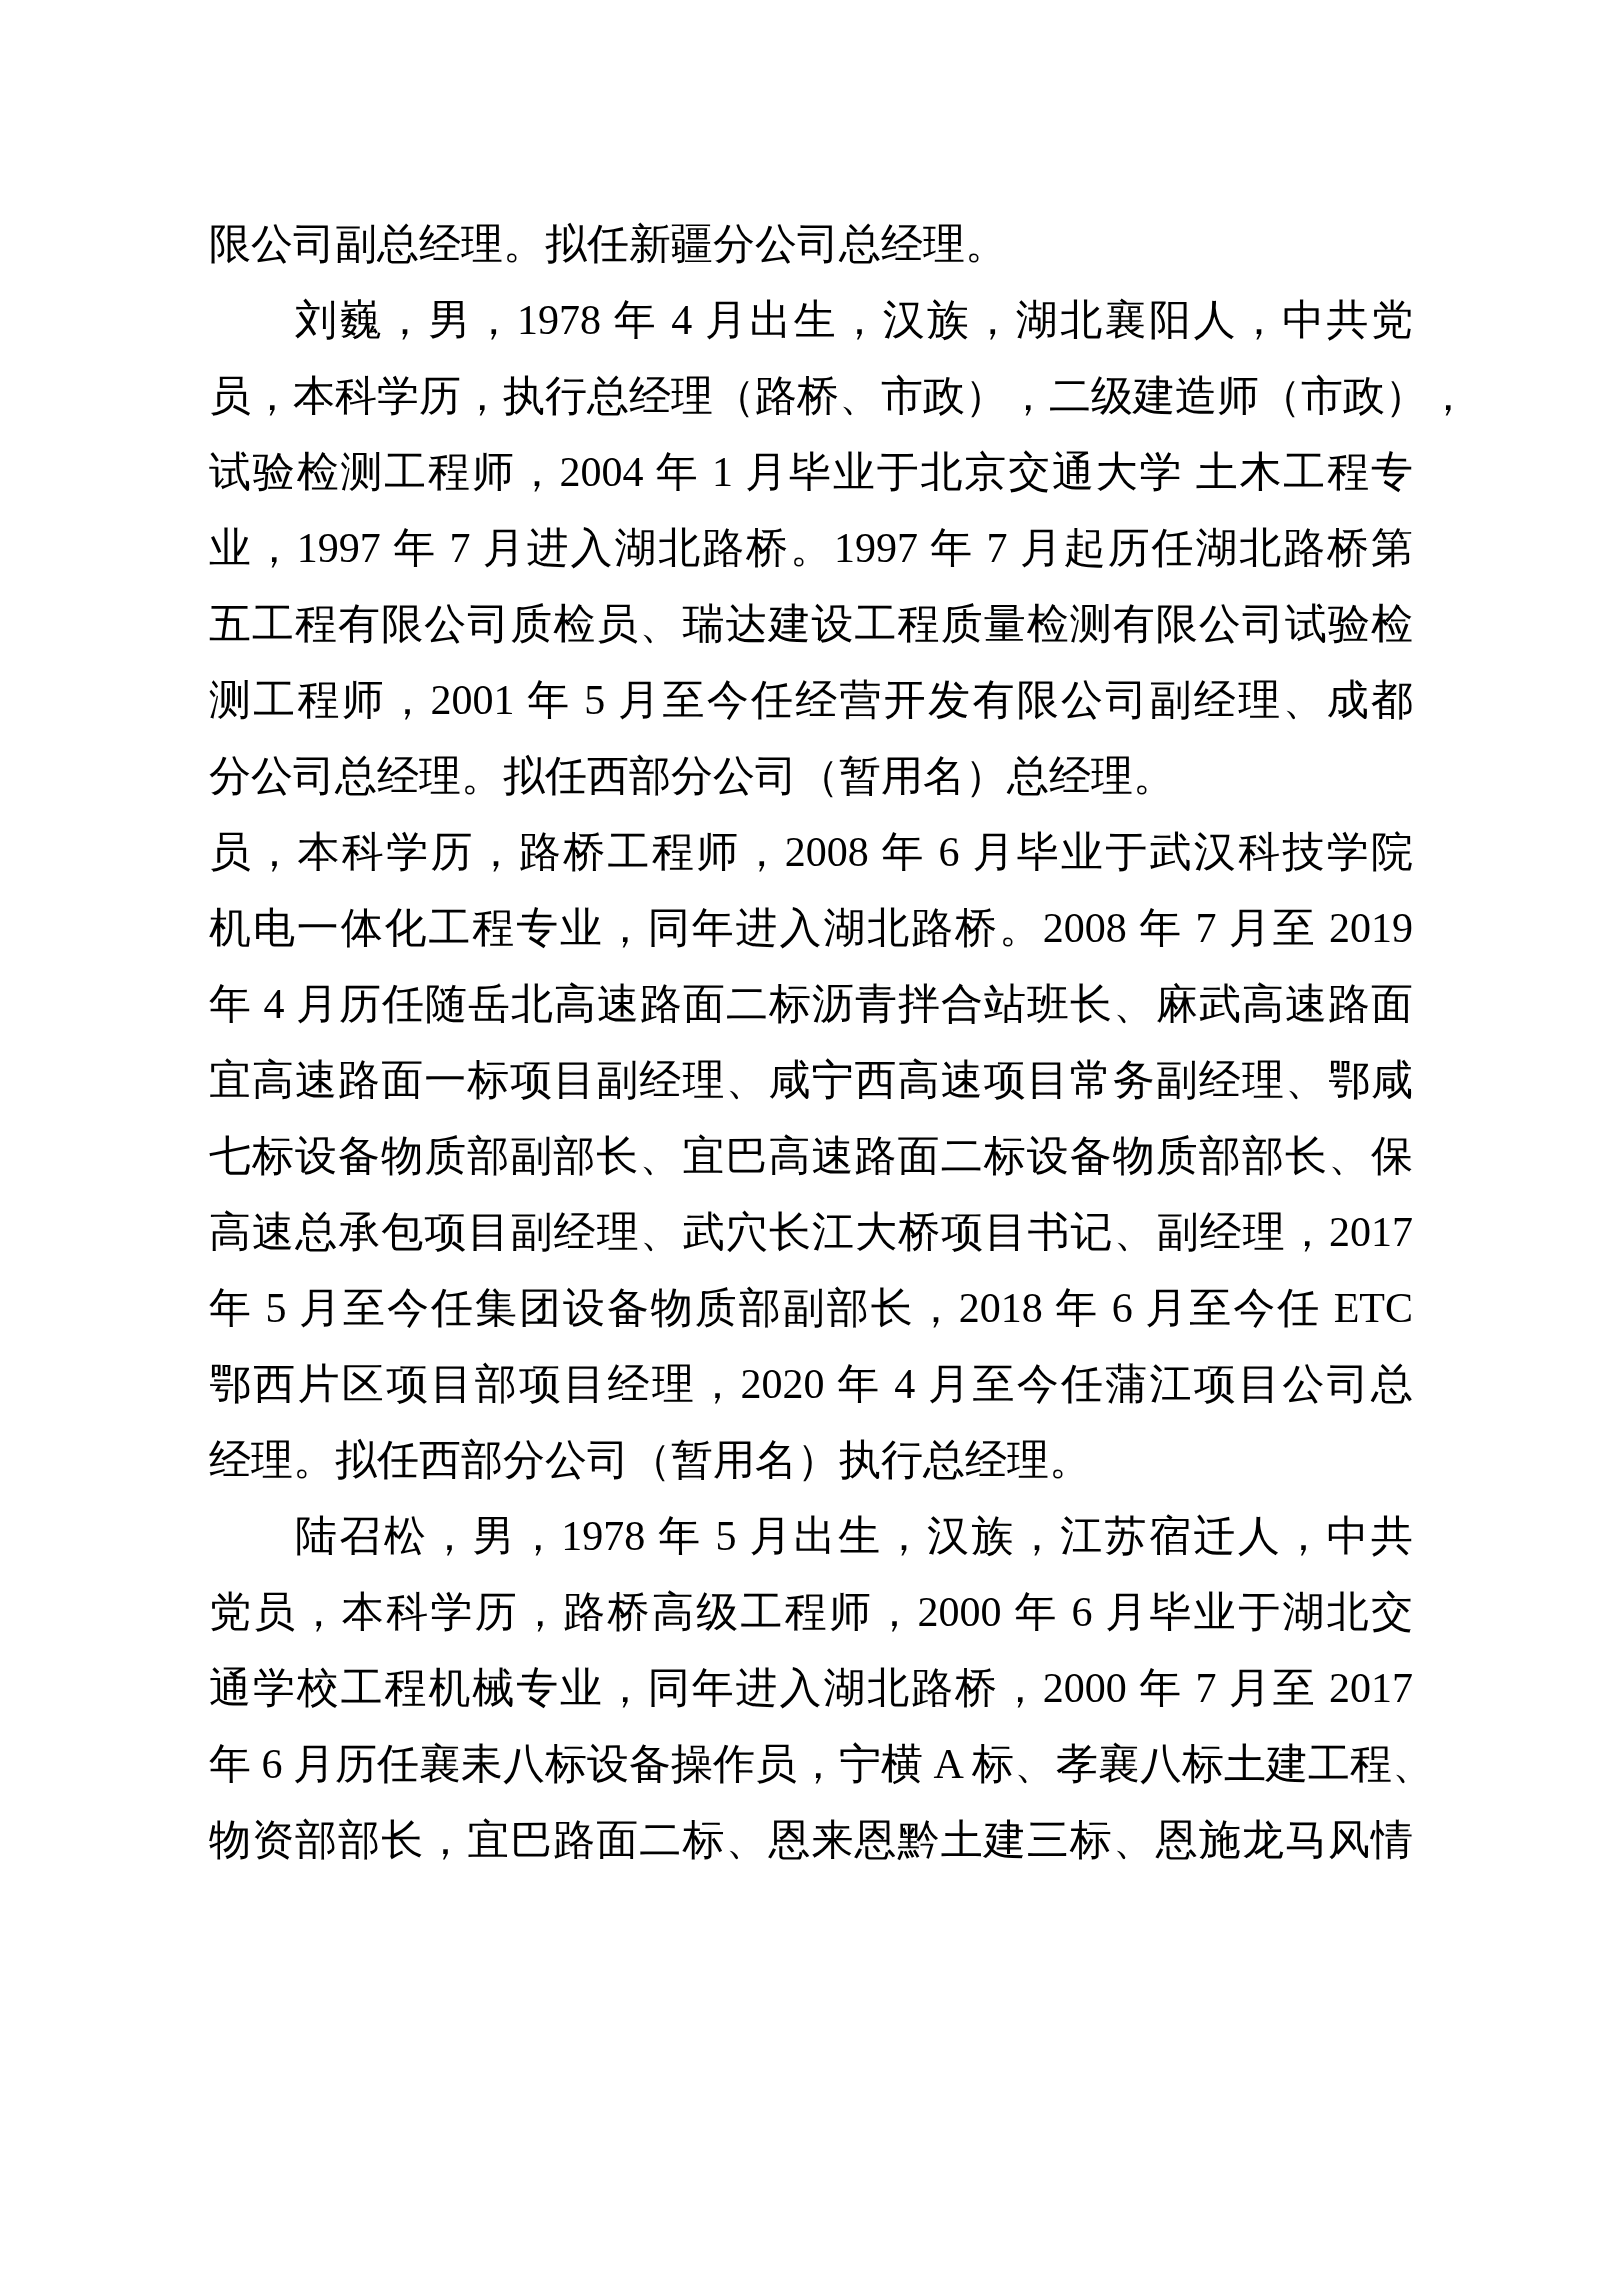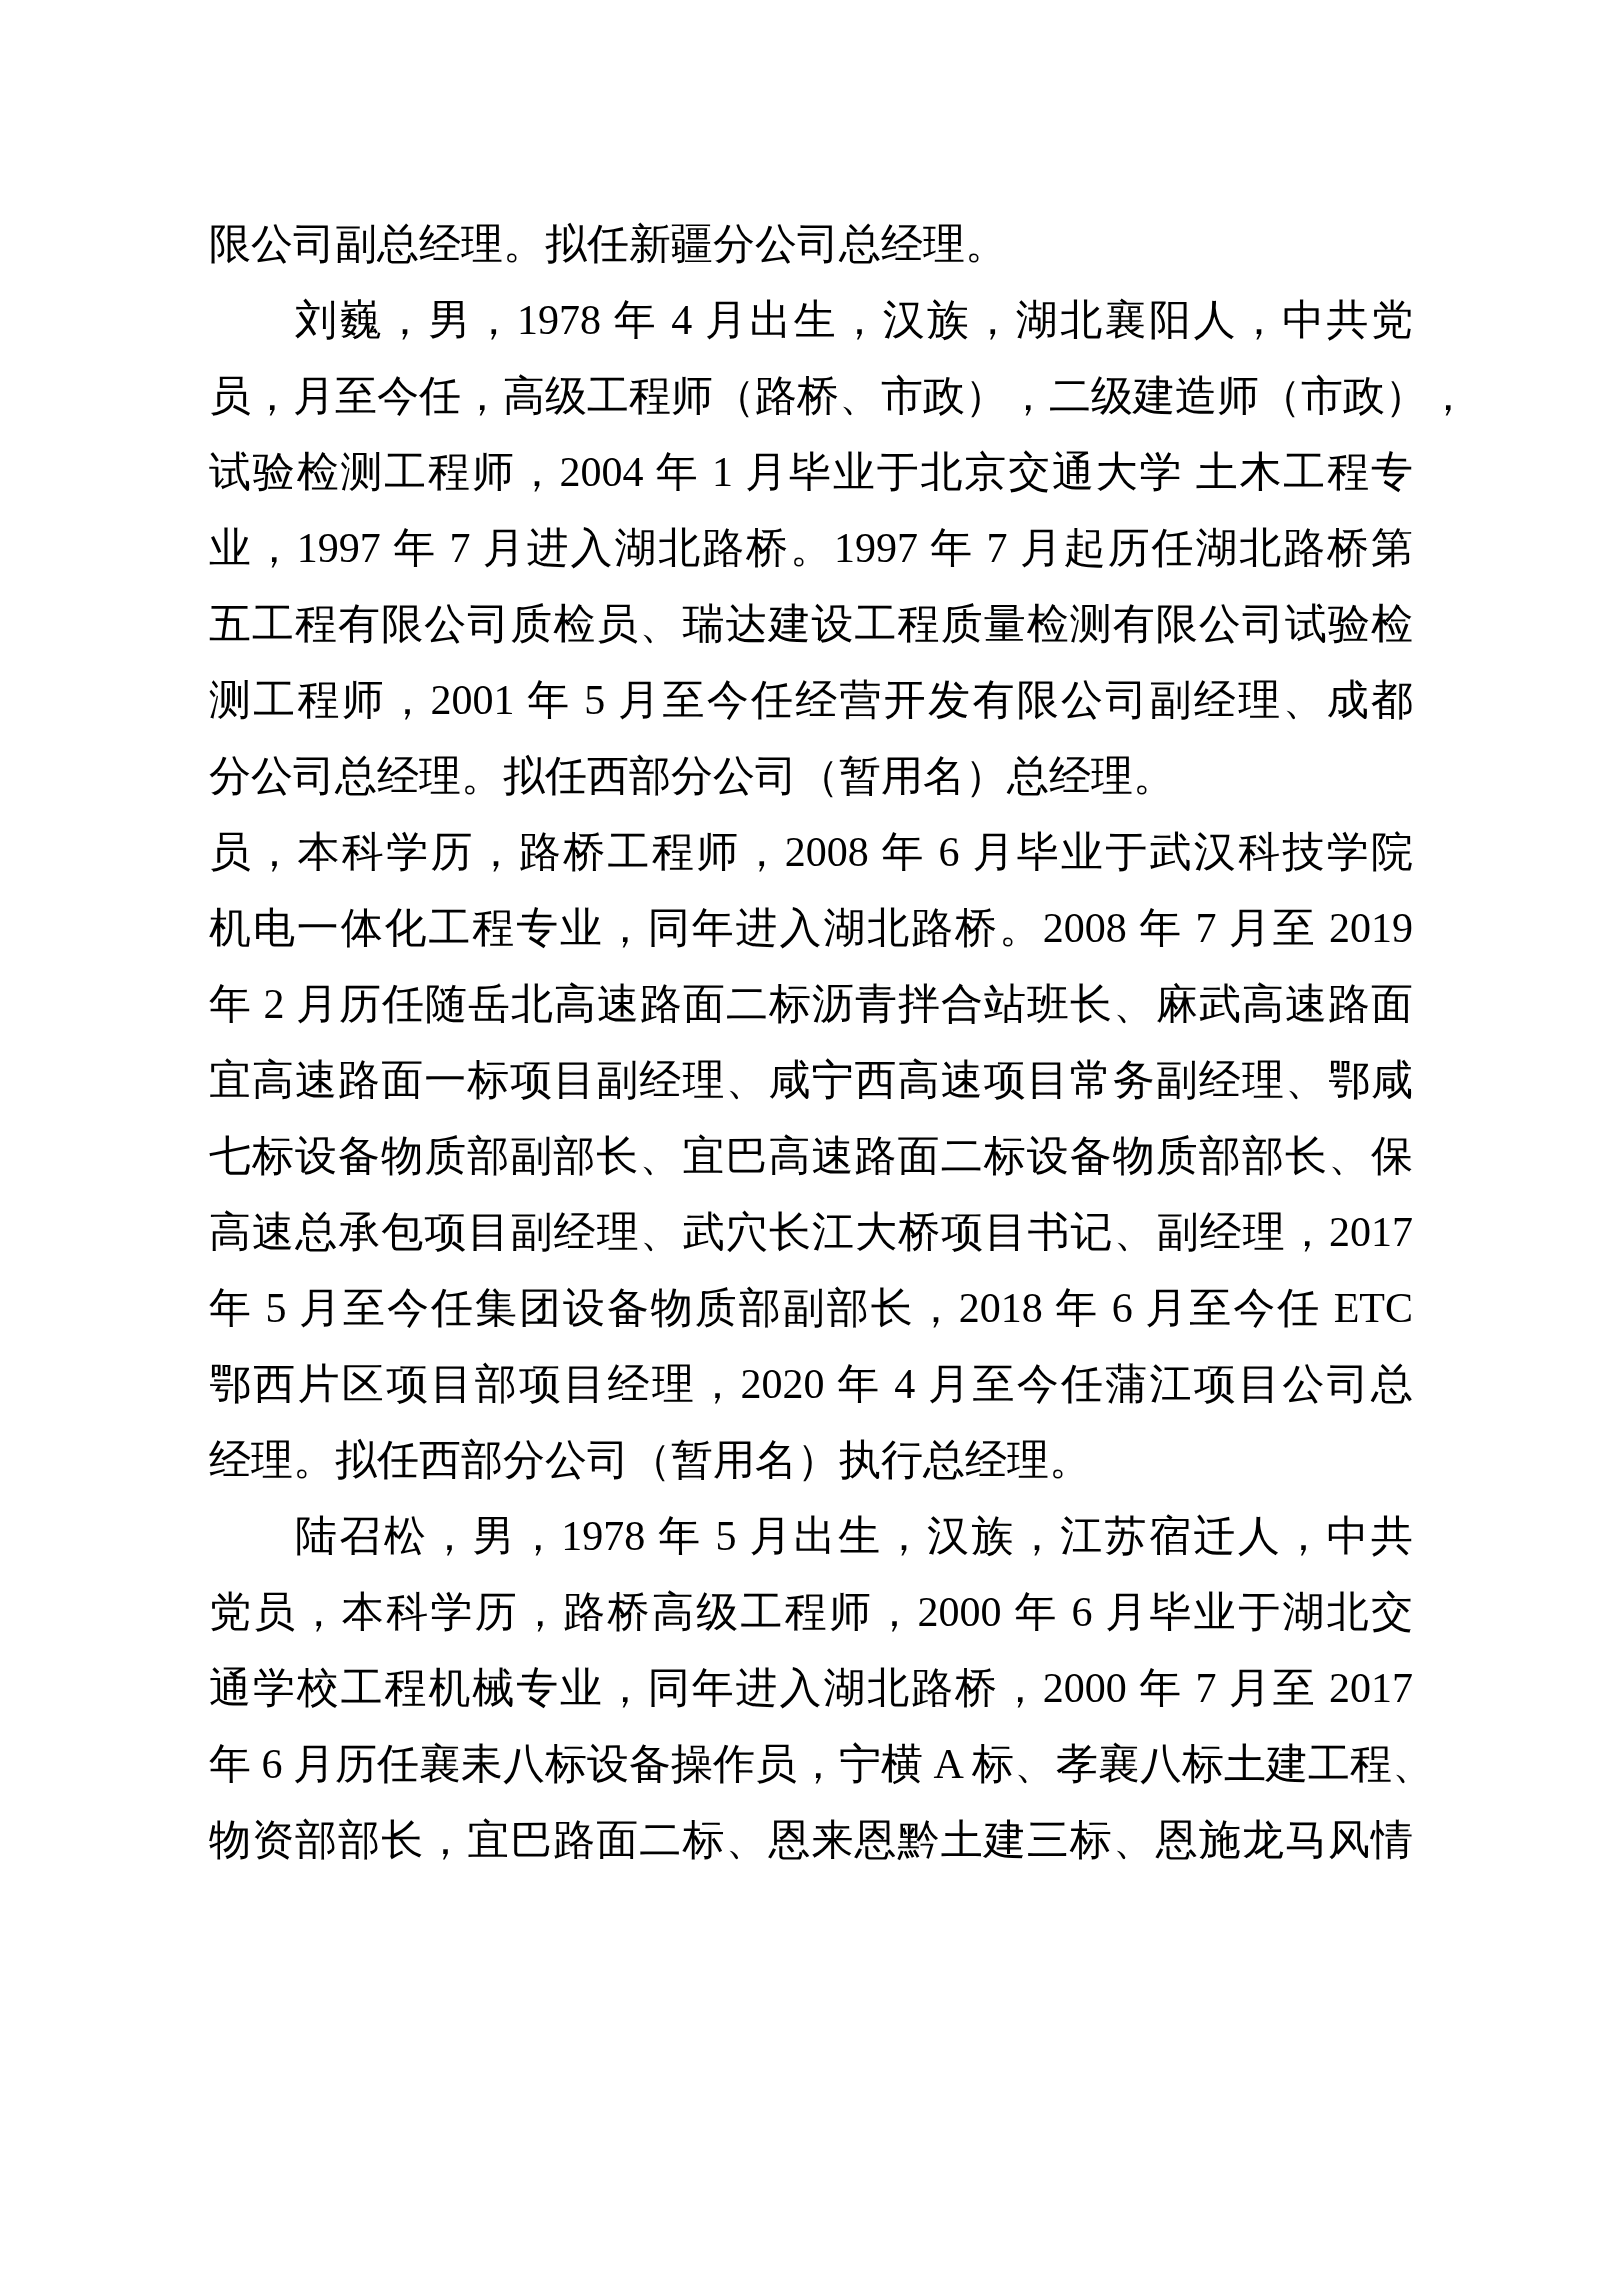--- a/index.html
+++ b/index.html
@@ -41,29 +41,29 @@
     text-align-last: left;
   }
 </style>
 </head>
 <body>
 
 <div class="page">
   <div class="doc-body">
       <div class="line end">限公司副总经理。拟任新疆分公司总经理。</div>
       <div class="line indent">刘巍，男，1978 年 4 月出生，汉族，湖北襄阳人，中共党</div>
-      <div class="line">员，月至今任，高级工程师（路桥、市政），二级建造师（市政），</div>
+      <div class="line">员，本科学历，执行总经理（路桥、市政），二级建造师（市政），</div>
       <div class="line">试验检测工程师，2004 年 1 月毕业于北京交通大学 土木工程专</div>
       <div class="line">业，1997 年 7 月进入湖北路桥。1997 年 7 月起历任湖北路桥第</div>
       <div class="line">五工程有限公司质检员、瑞达建设工程质量检测有限公司试验检</div>
       <div class="line">测工程师，2001 年 5 月至今任经营开发有限公司副经理、成都</div>
       <div class="line end">分公司总经理。拟任西部分公司（暂用名）总经理。</div>
       <div class="line">员，本科学历，路桥工程师，2008 年 6 月毕业于武汉科技学院</div>
       <div class="line">机电一体化工程专业，同年进入湖北路桥。2008 年 7 月至 2019</div>
-      <div class="line">年 2 月历任随岳北高速路面二标沥青拌合站班长、麻武高速路面</div>
+      <div class="line">年 4 月历任随岳北高速路面二标沥青拌合站班长、麻武高速路面</div>
       <div class="line">宜高速路面一标项目副经理、咸宁西高速项目常务副经理、鄂咸</div>
       <div class="line">七标设备物质部副部长、宜巴高速路面二标设备物质部部长、保</div>
       <div class="line">高速总承包项目副经理、武穴长江大桥项目书记、副经理，2017</div>
       <div class="line">年 5 月至今任集团设备物质部副部长，2018 年 6 月至今任 ETC</div>
       <div class="line">鄂西片区项目部项目经理，2020 年 4 月至今任蒲江项目公司总</div>
       <div class="line end">经理。拟任西部分公司（暂用名）执行总经理。</div>
       <div class="line indent">陆召松，男，1978 年 5 月出生，汉族，江苏宿迁人，中共</div>
       <div class="line">党员，本科学历，路桥高级工程师，2000 年 6 月毕业于湖北交</div>
       <div class="line">通学校工程机械专业，同年进入湖北路桥，2000 年 7 月至 2017</div>
       <div class="line">年 6 月历任襄耒八标设备操作员，宁横 A 标、孝襄八标土建工程、</div>

